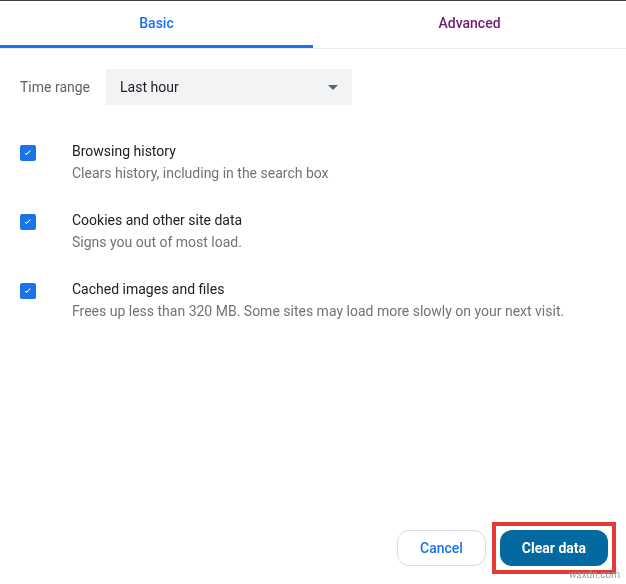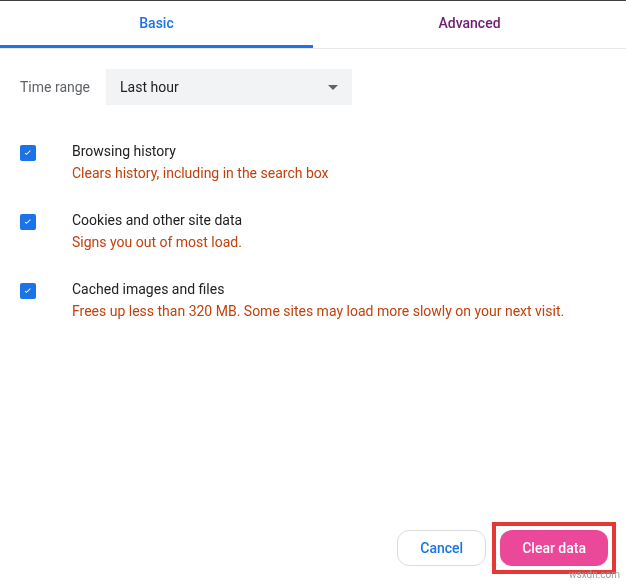--- a/index.html
+++ b/index.html
@@ -95,21 +95,21 @@
     }
     .checkbox svg { width: 12px; height: 12px; }
     .option-text { flex: 1; }
     .option-title {
       font-size: 14px;
       color: #202124;
       margin-bottom: 4px;
     }
     .option-desc {
       font-size: 14px;
-      color: #c2410c;
+      color: #737373;
       line-height: 1.5;
     }
     .footer {
       display: flex;
       justify-content: flex-end;
       align-items: center;
       gap: 6px;
       padding: 10px 10px 10px 20px;
     }
     .btn {
@@ -122,23 +122,24 @@
       display: flex;
       align-items: center;
       justify-content: center;
     }
     .btn-cancel {
       background: #fff;
       border: 1px solid #dadce0;
       color: #1a73e8;
     }
     .btn-primary {
-      background: #ec4899;
+      background: #0369a1;
       border: none;
       color: #fff;
+      font-weight: bold;
     }
     .highlight-box {
       border: 4px solid #e53935;
       padding: 4px;
       display: flex;
     }
     .watermark {
       position: absolute;
       bottom: 4px;
       right: 6px;

